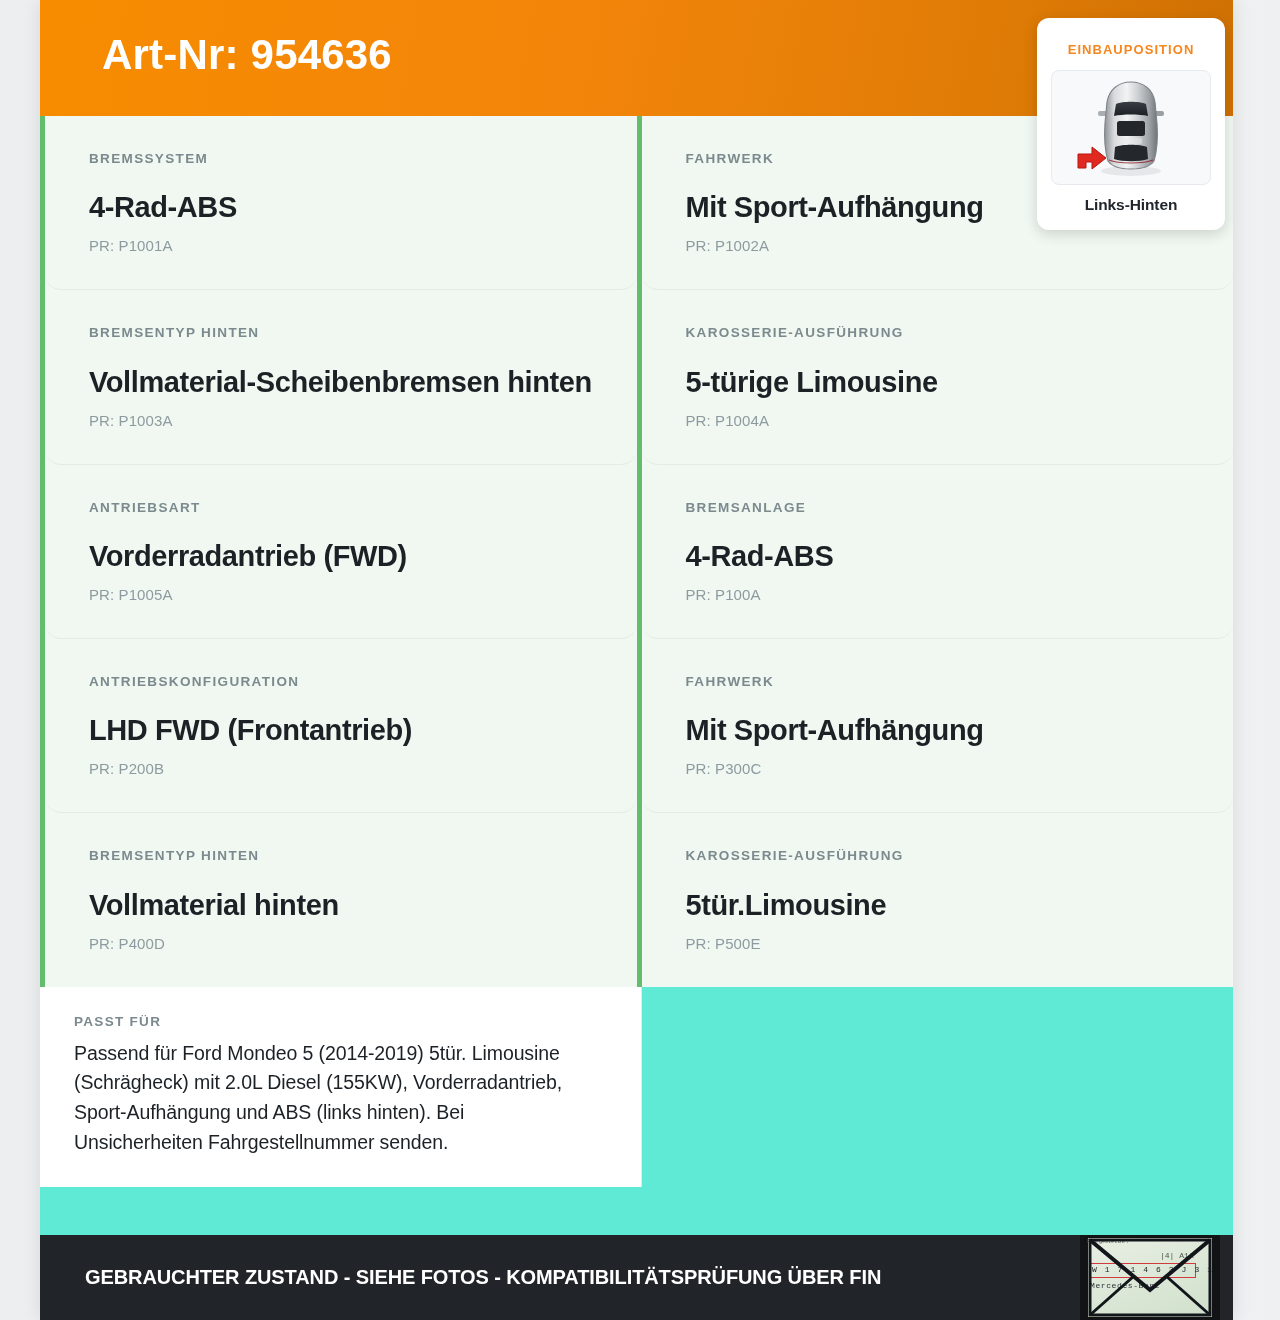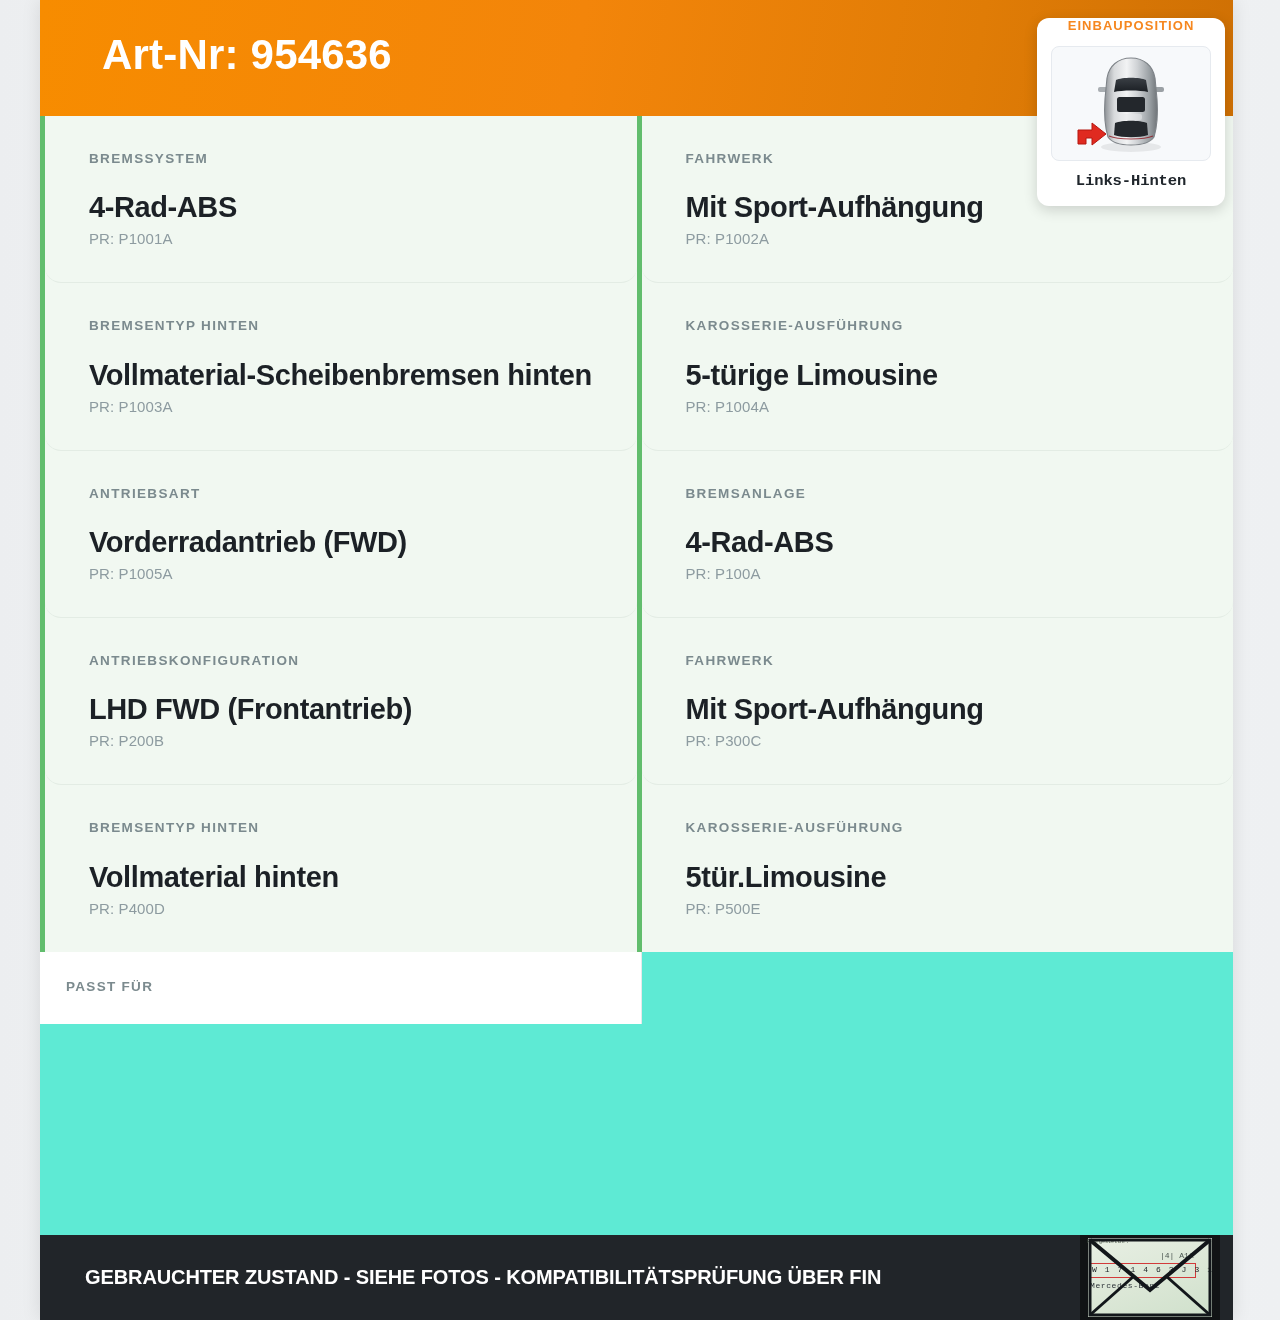--- a/index.html
+++ b/index.html
@@ -84,33 +84,33 @@
     color: #1c2126;
     line-height: 1.42;
     letter-spacing: -0.4px;
     white-space: nowrap;
     overflow: visible;
   }
   .spec-value.wrap {
     white-space: normal;
   }
   .spec-pr {
-    margin-top: 2px;
+    margin-top: 9px;
     font-size: 15px;
     color: #8d9ba0;
     letter-spacing: 0.1px;
     line-height: 1.2;
   }
 
   
   .fits {
     position: relative;
     box-sizing: border-box;
     width: 601.5px;
-    padding: 27px 44px 30px 26px;
+    padding: 27px 44px 30px 34px;
     background: #ffffff;
     border-right: 1px solid #e6e9ea;
   }
   .fits-label {
     font-size: 13.5px;
     font-weight: bold;
     letter-spacing: 1.3px;
     color: #7b8a8e;
     text-transform: uppercase;
   }
@@ -124,21 +124,21 @@
 
   
   .pos-card {
     position: absolute;
     right: 8px;
     top: 18px;
     width: 188px;
     background: #ffffff;
     border-radius: 12px;
     box-shadow: 0 4px 14px rgba(0,0,0,0.16);
-    padding: 0 14px 16px 14px;
+    padding: 24px 14px 16px 14px;
     box-sizing: border-box;
     text-align: center;
     z-index: 30;
     margin-left: 32px;
   }
   .pos-title {
     font-size: 13px;
     font-weight: bold;
     letter-spacing: 1.05px;
     color: #f6871f;
@@ -154,21 +154,20 @@
     position: relative;
     overflow: hidden;
   }
   .pos-frame svg { display: block; margin: 0 auto; }
   .pos-label {
     margin-top: 11px;
     font-size: 15.5px;
     font-weight: bold;
     color: #20262c;
     letter-spacing: -0.1px;
-    font-family: Liberation Mono, monospace;
   }
 
   
   .footer {
     position: absolute;
     left: 0;
     bottom: 0;
     width: 1193px;
     height: 85px;
     background: #212529;
@@ -315,20 +314,21 @@
       <div class="spec-item last">
         <div class="spec-label">KAROSSERIE-AUSFÜHRUNG</div>
         <div class="spec-value">5tür.Limousine</div>
         <div class="spec-pr">PR: P500E</div>
       </div>
     </div>
   </div>
 
   <div class="fits">
     <div class="fits-label">PASST FÜR</div>
+    <div class="fits-text">Passend für Ford Mondeo 5 (2014-2019) 5tür. Limousine (Schrägheck) mit 2.0L Diesel (155KW), Vorderradantrieb, Sport-Aufhängung und ABS (links hinten). Bei Unsicherheiten Fahrgestellnummer senden.</div>
   </div>
 
   <div class="pos-card">
     <div class="pos-title">EINBAUPOSITION</div>
     <div class="pos-frame">
       <svg width="150" height="113" viewBox="0 0 150 113">
         <defs>
           <linearGradient id="carBody" x1="0" y1="0" x2="1" y2="0">
             <stop offset="0%" stop-color="#8e9296"></stop>
             <stop offset="18%" stop-color="#d8dadc"></stop>

